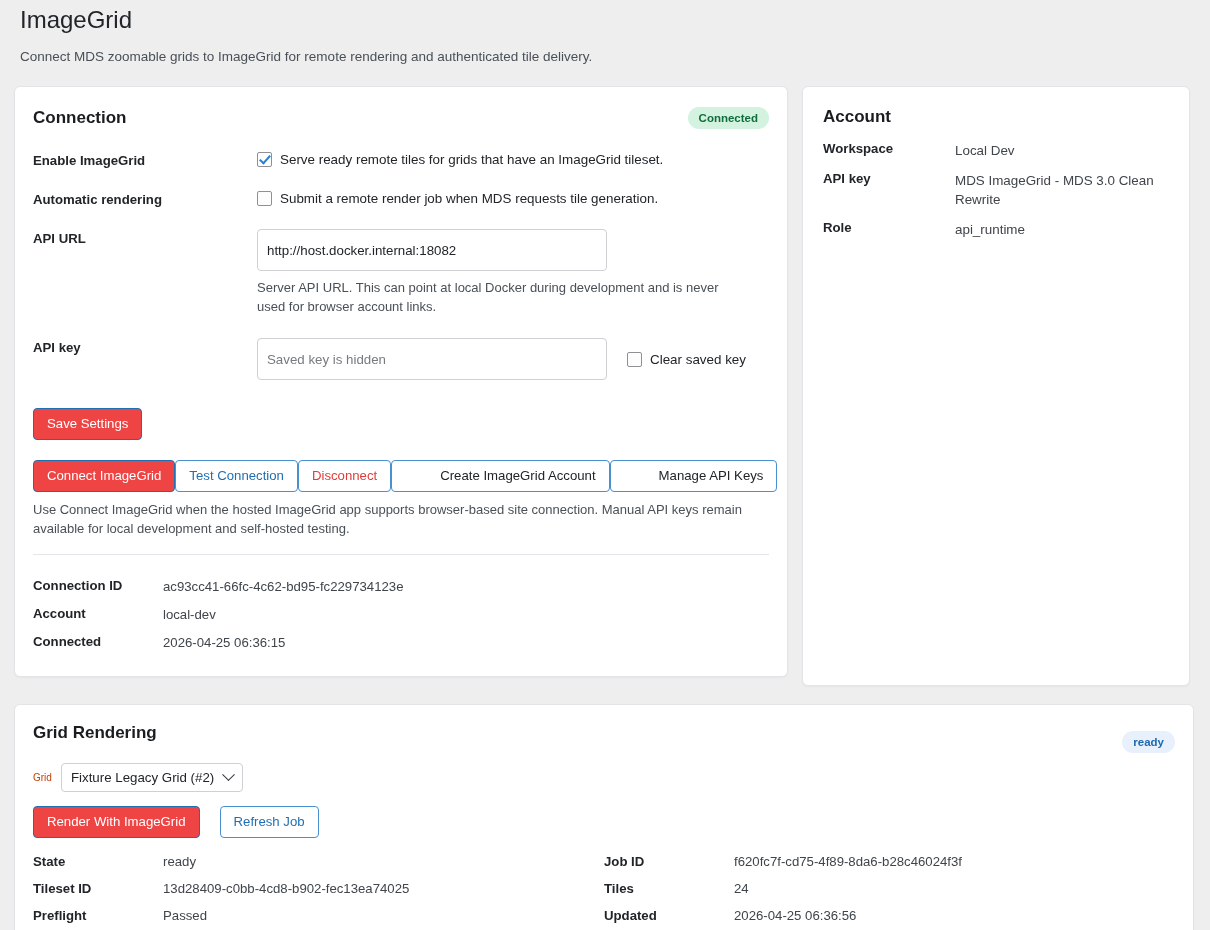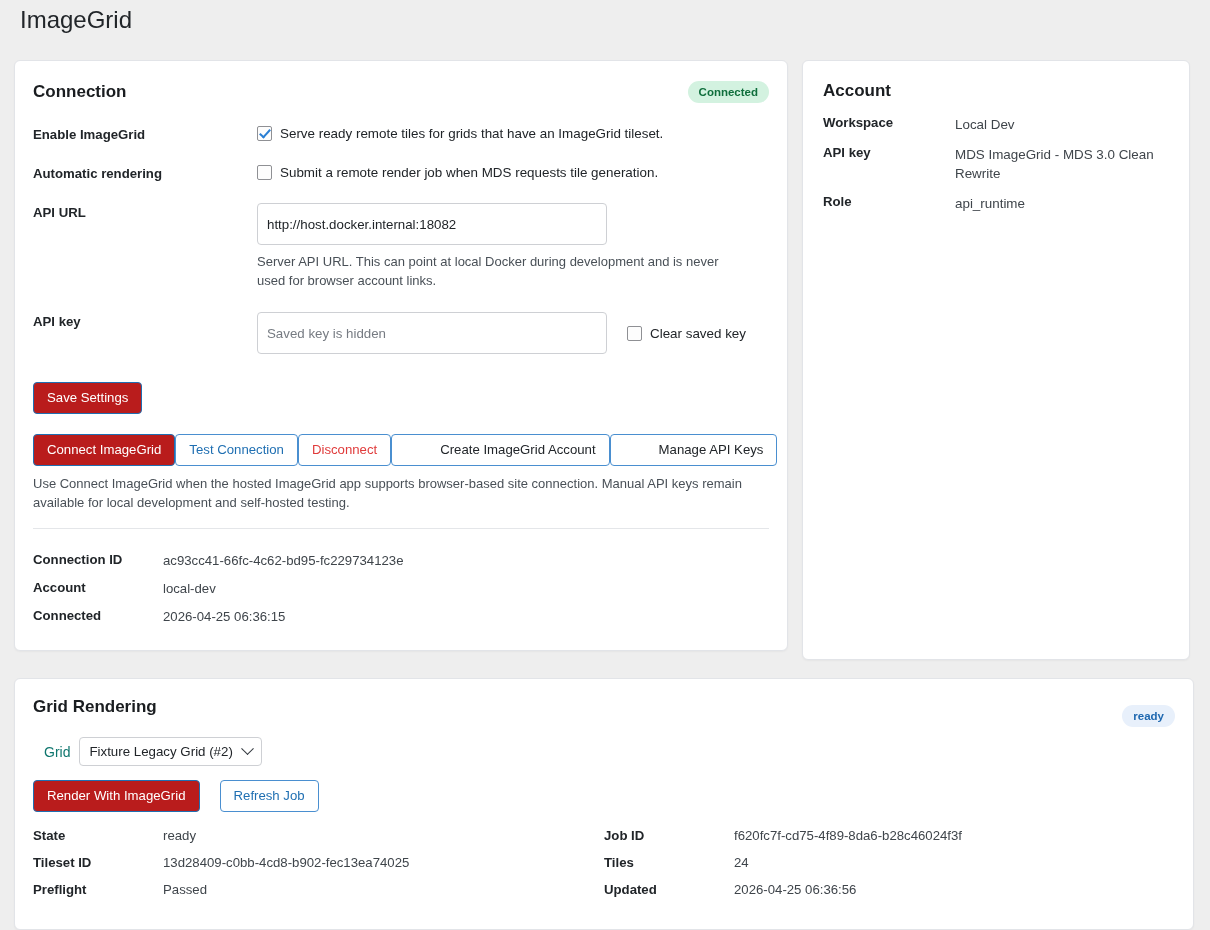--- a/index.html
+++ b/index.html
@@ -141,21 +141,21 @@
     font-family: "Liberation Sans", sans-serif;
     font-size: 13.2px;
     border-radius: 4px;
     padding: 7px 13px;
     cursor: pointer;
     line-height: 16px;
     white-space: nowrap;
     border: 1px solid transparent;
     background: #fff;
   }
-  .btn-primary { background: #b91c1c; border-color: #1f6fb2; color: #ffffff; }
+  .btn-primary { background: #ef4444; border-color: #1f6fb2; color: #ffffff; }
   .btn-outline { border-color: #4a8fd0; color: #1f6fb2; background: #fff; }
   .btn-outline-dark { border-color: #4a8fd0; color: #212529; background: #fff; padding-left: 48px; }
   .btn-danger-outline { border-color: #4a8fd0; color: #e03b3b; background: #fff; }
 
   .save-row { margin-top: 28px; padding-left: 0; }
 
   .btn-row {
     display: flex;
     margin-top: 20px;
   }
@@ -181,21 +181,21 @@
     font-size: 13.2px; font-weight: bold; color: #212529;
   }
   .kv-val { font-size: 13.2px; color: #3f454b; line-height: 18px; }
 
   
   .acct-list { margin-top: 14px; }
   .acct-row { display: flex; align-items: flex-start; margin-bottom: 11px; }
   .acct-key { width: 132px; flex: 0 0 132px; font-size: 13.2px; font-weight: bold; color: #212529; }
   .acct-val { font-size: 13.4px; color: #3f454b; line-height: 19px; max-width: 200px; }
   .select-row { display: flex; align-items: center; gap: 9px; margin-top: 20px; }
-  .select-label { font-size: 14px; color: #0f766e; margin-left: 11px; }
+  .select-label { font-size: 10px; color: #c2410c; }
   .select-box {
     border: 1px solid #ced0d4;
     border-radius: 4px;
     background: #fff;
     height: 29px;
     display: flex;
     align-items: center;
     gap: 10px;
     padding: 0 9px;
     font-size: 13.3px;
@@ -220,20 +220,21 @@
   .gkv-val { font-size: 13.2px; color: #3f454b; }
 
   .badge-abs { position: absolute; right: 18px; top: 26px; }
 </style>
 </head>
 <body>
 
 <div class="page">
 
   <h1 class="page-title">ImageGrid</h1>
+  <p class="page-subtitle">Connect MDS zoomable grids to ImageGrid for remote rendering and authenticated tile delivery.</p>
 
   <div class="row-top">
 
     <section class="card card-connection">
       <div class="card-head">
         <h2 class="card-title">Connection</h2>
         <span class="badge badge-connected">Connected</span>
       </div>
 
       <div class="form-row">

